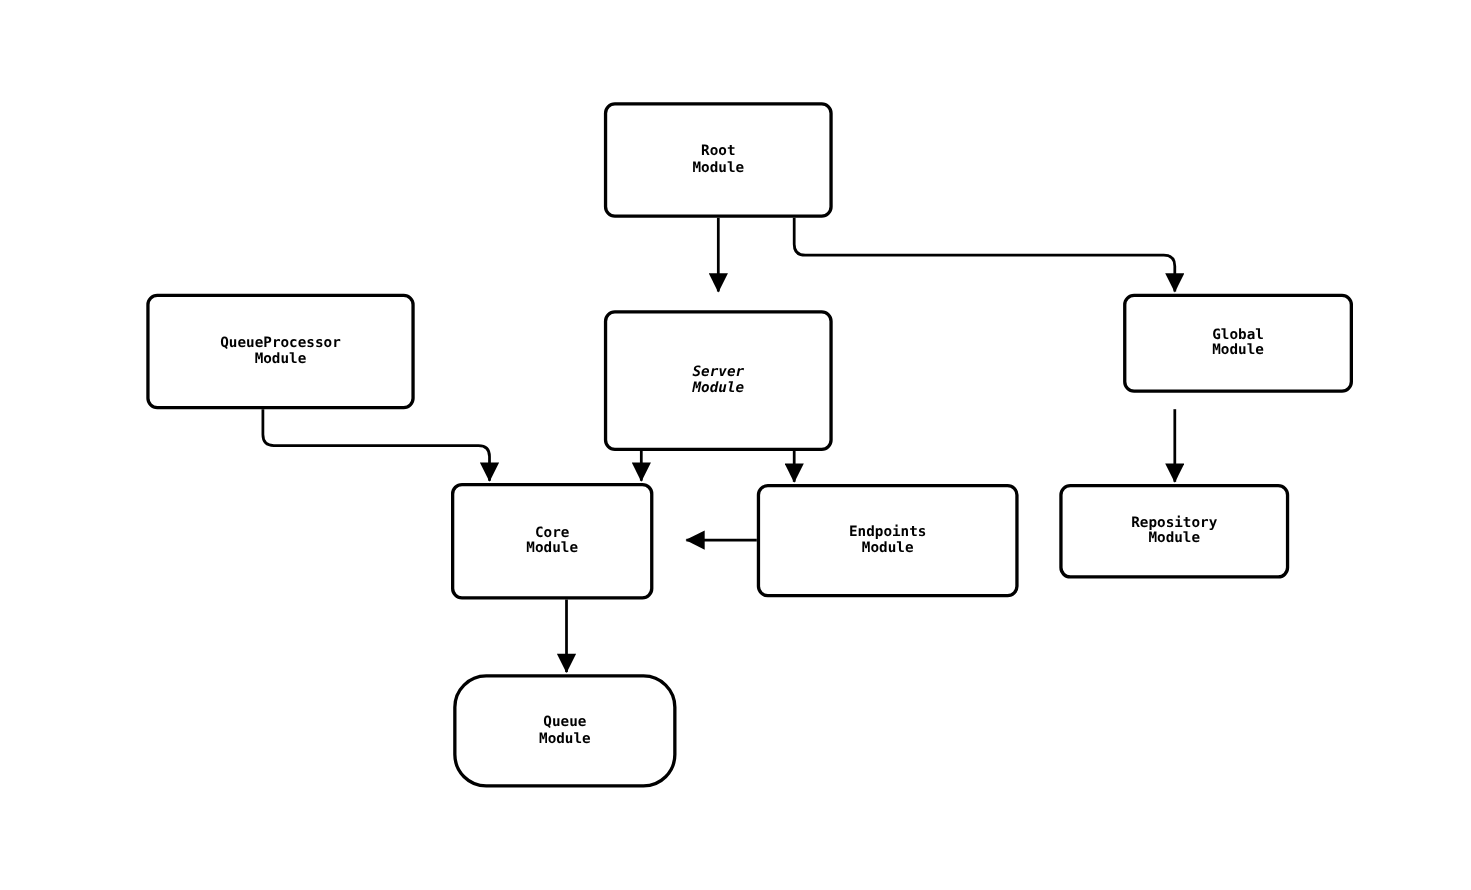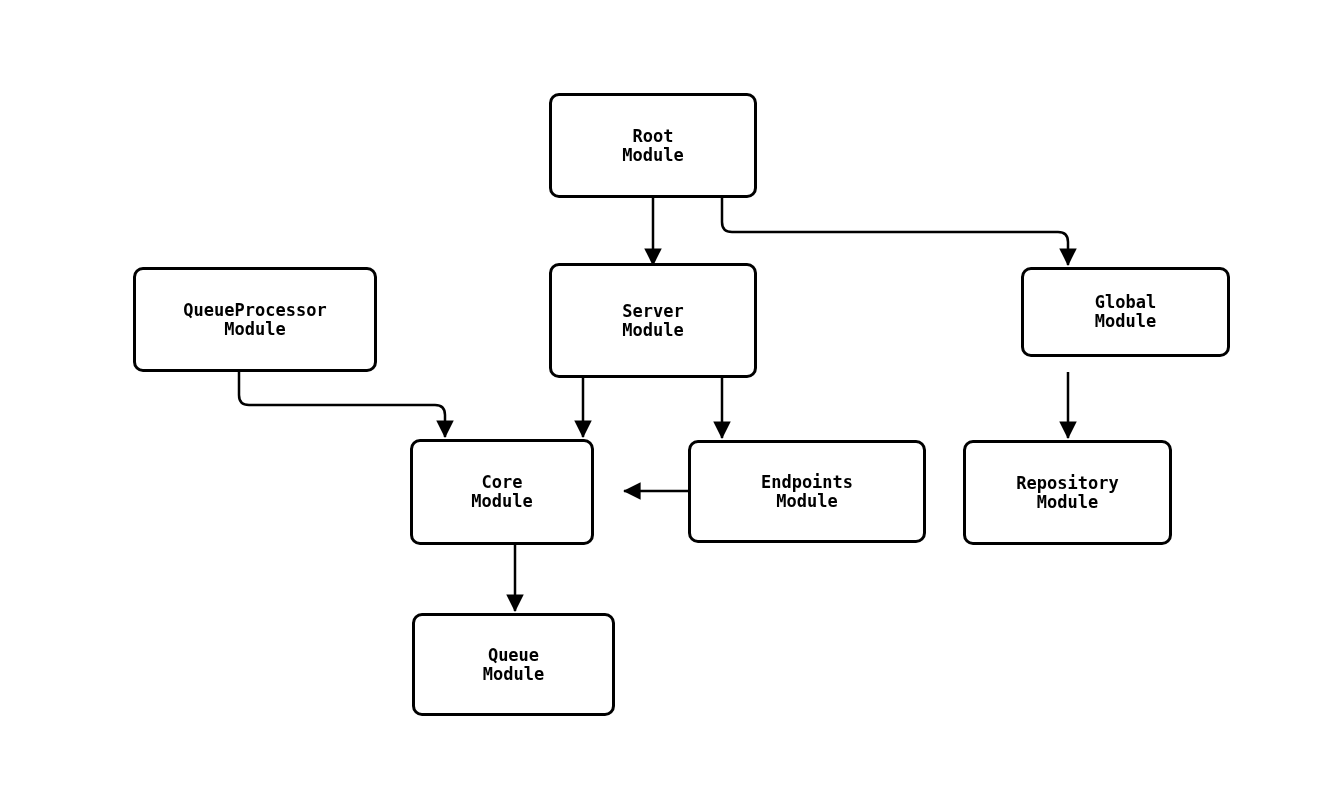--- a/index.html
+++ b/index.html
@@ -34,21 +34,21 @@
     box-sizing: border-box;
     background: var(--node-fill, #ffffff);
     border: 3px solid var(--stroke, #000000);
     border-radius: 10px;
     display: flex;
     align-items: center;
     justify-content: center;
   }
   .node-label {
     font-family: "DejaVu Sans Mono", "Liberation Mono", monospace;
-    font-size: 17px;
+    font-size: 13px;
     font-weight: bold;
     line-height: 1.1;
     color: var(--stroke, #000000);
     text-align: center;
     white-space: pre-line;
   }
 </style>
 </head>
 <body>
 
@@ -70,38 +70,38 @@
     </svg>
   <div>
       <div class="node" style="left: 549px; top: 93px; width: 208px; height: 105px;">
         <span class="node-label">Root
 Module</span>
       </div>
       <div class="node" style="left: 133px; top: 267px; width: 244px; height: 105px;">
         <span class="node-label">QueueProcessor
 Module</span>
       </div>
-      <div class="node" style="left: 549px; top: 263px; width: 208px; height: 115px;">
+      <div class="node" style="left: 549px; top: 282px; width: 208px; height: 128px; font-style: italic;">
         <span class="node-label">Server
 Module</span>
       </div>
       <div class="node" style="left: 1021px; top: 267px; width: 209px; height: 90px;">
         <span class="node-label">Global
 Module</span>
       </div>
       <div class="node" style="left: 410px; top: 439px; width: 184px; height: 106px;">
         <span class="node-label">Core
 Module</span>
       </div>
       <div class="node" style="left: 688px; top: 440px; width: 238px; height: 103px;">
         <span class="node-label">Endpoints
 Module</span>
       </div>
-      <div class="node" style="left: 963px; top: 440px; width: 209px; height: 105px;">
+      <div class="node" style="left: 963px; top: 440px; width: 209px; height: 86px;">
         <span class="node-label">Repository
 Module</span>
       </div>
-      <div class="node" style="left: 412px; top: 613px; width: 203px; height: 103px;">
+      <div class="node" style="left: 412px; top: 613px; width: 203px; height: 103px; border-radius: 30px;">
         <span class="node-label">Queue
 Module</span>
       </div>
     </div>
 </div>
 
 </body></html>

